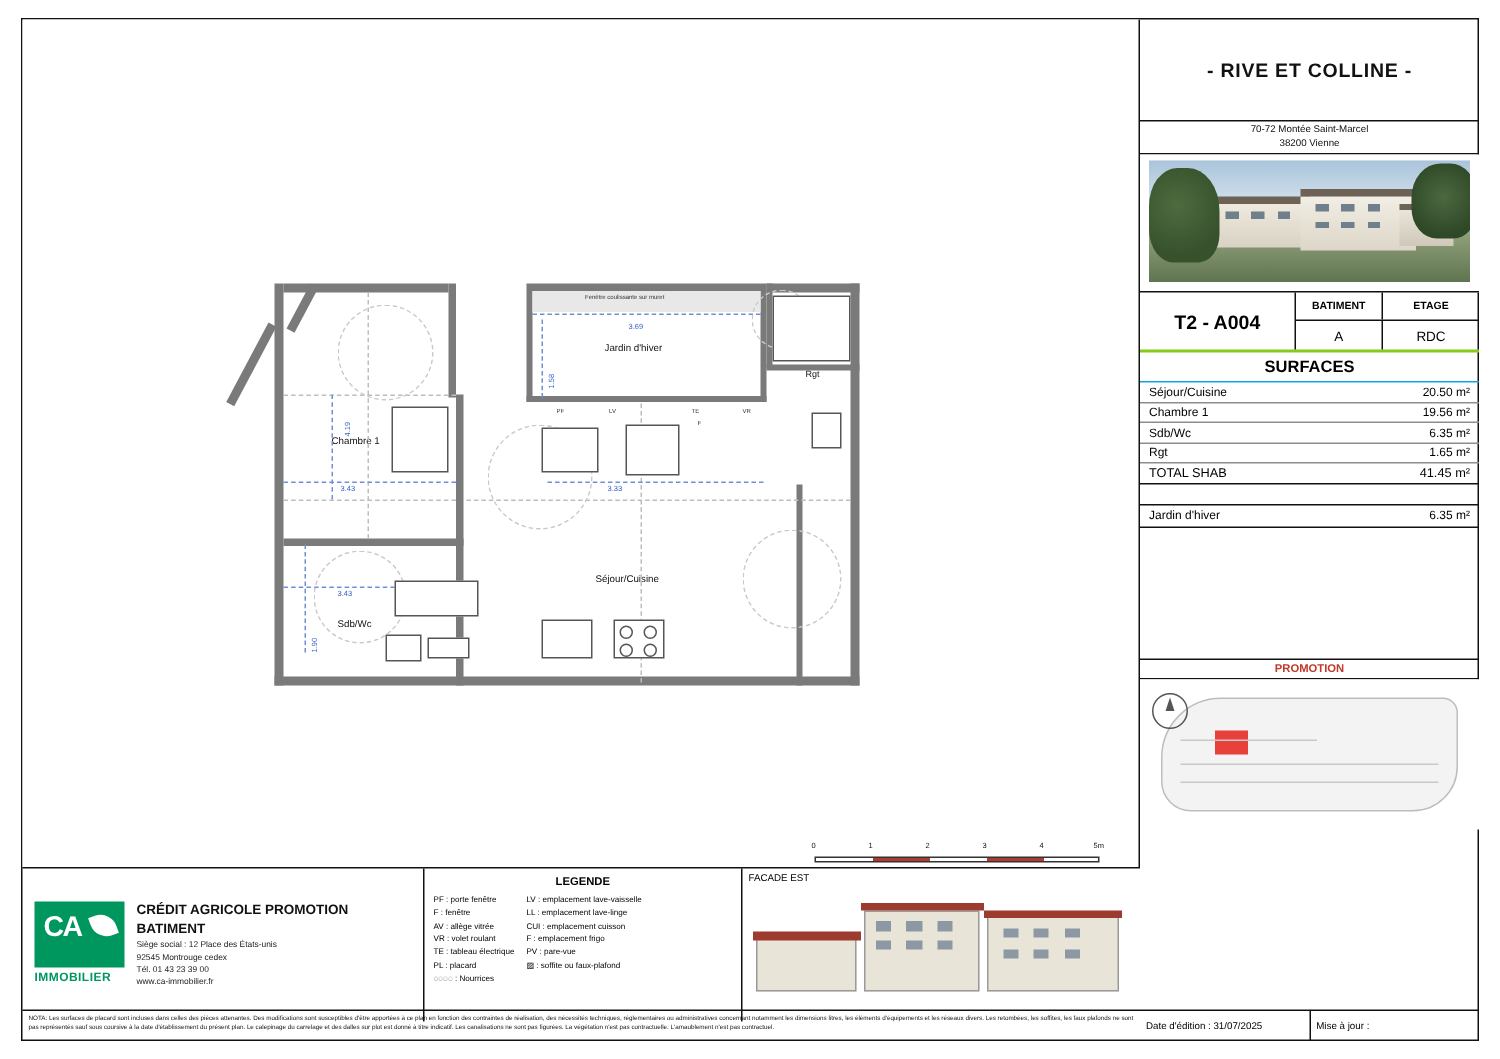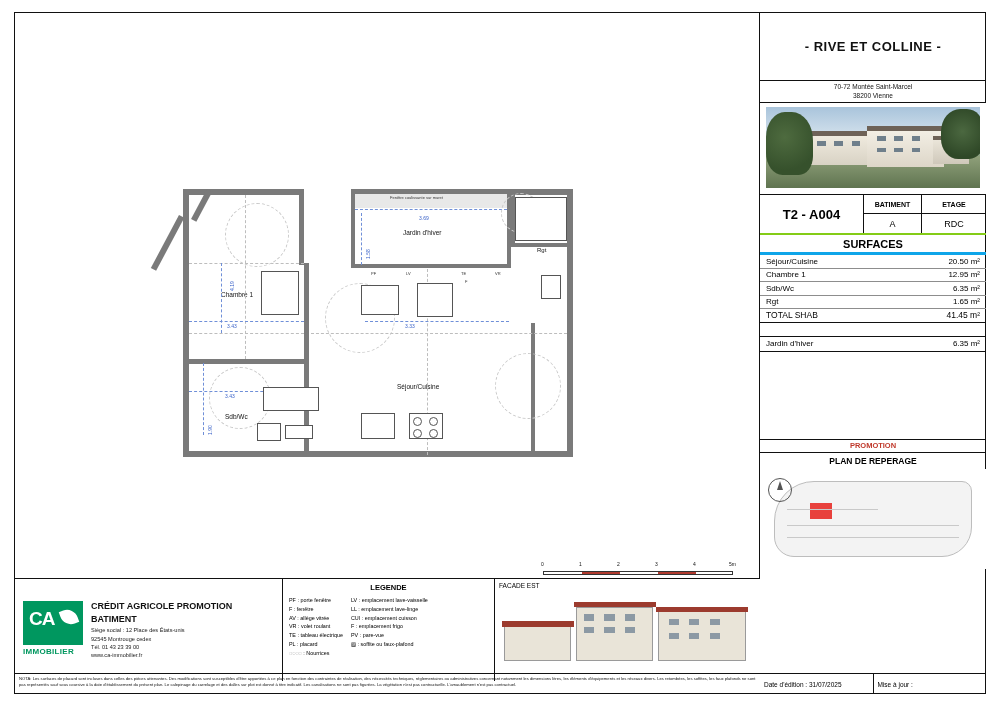--- a/index.html
+++ b/index.html
@@ -88,21 +88,21 @@
   .lot-vals { display: flex; height: 50%; }
   .lot-c1 { width: 58px; border-right: 1px solid #111; display:flex; align-items:center; justify-content:center;
     font-size: 7px; font-weight: bold; }
   .lot-c2 { flex: 1; display:flex; align-items:center; justify-content:center; font-size: 7px; font-weight: bold; }
   .lot-v1 { width: 58px; border-right: 1px solid #111; display:flex; align-items:center; justify-content:center;
     font-size: 9px; }
   .lot-v2 { flex: 1; display:flex; align-items:center; justify-content:center; font-size: 9px; }
 
   .surf-title {
     height: 20px; display: flex; align-items: center; justify-content: center;
-    font-size: 11px; font-weight: bold; border-bottom: 3px solid #0ea5e9;
+    font-size: 11px; font-weight: bold; border-bottom: 1px solid #0ea5e9;
   }
   .surf-table { width: 100%; }
   .surf-row { display: flex; height: 13.5px; align-items: center;
     border-bottom: 1px solid #8d8d8d; font-size: 8px; padding: 0 6px; }
   .surf-row .nm { flex: 1; }
   .surf-row .vl { text-align: right; }
   .surf-row.total { border-bottom: 1px solid #111; font-size: 8.5px; }
   .surf-gap { height: 14px; border-bottom: 1px solid #111; }
   .surf-extra { display:flex; height: 15px; align-items:center; font-size: 8px; padding: 0 6px;
     border-bottom: 1px solid #111;}
@@ -352,21 +352,21 @@
     </div>
 
     <div class="surf-title">SURFACES</div>
     <div class="surf-table">
       <div class="surf-row">
         <span class="nm">Séjour/Cuisine</span>
         <span class="vl">20.50 m²</span>
       </div>
       <div class="surf-row">
         <span class="nm">Chambre 1</span>
-        <span class="vl">12.95 m²</span>
+        <span class="vl">19.56 m²</span>
       </div>
       <div class="surf-row">
         <span class="nm">Sdb/Wc</span>
         <span class="vl">6.35 m²</span>
       </div>
       <div class="surf-row">
         <span class="nm">Rgt</span>
         <span class="vl">1.65 m²</span>
       </div>
       <div class="surf-row total">
@@ -376,21 +376,20 @@
       <div class="surf-gap"></div>
       <div class="surf-extra">
         <span class="nm">Jardin d'hiver</span>
         <span class="vl">6.35 m²</span>
       </div>
     </div>
 
     <div class="rc-spacer"></div>
 
     <div class="provisoire">PROMOTION</div>
-    <div class="repere-title">PLAN DE REPERAGE</div>
     <div class="repere-map">
       <div class="map-shape"></div>
       <div class="map-red"></div>
       <div class="map-line" style="left:12%; top:56%; width:76%;"></div>
       <div class="map-line" style="left:12%; top:68%; width:76%;"></div>
       <div class="map-line" style="left:12%; top:40%; width:40%;"></div>
       <div class="compass"></div>
     </div>
   </div>
 

